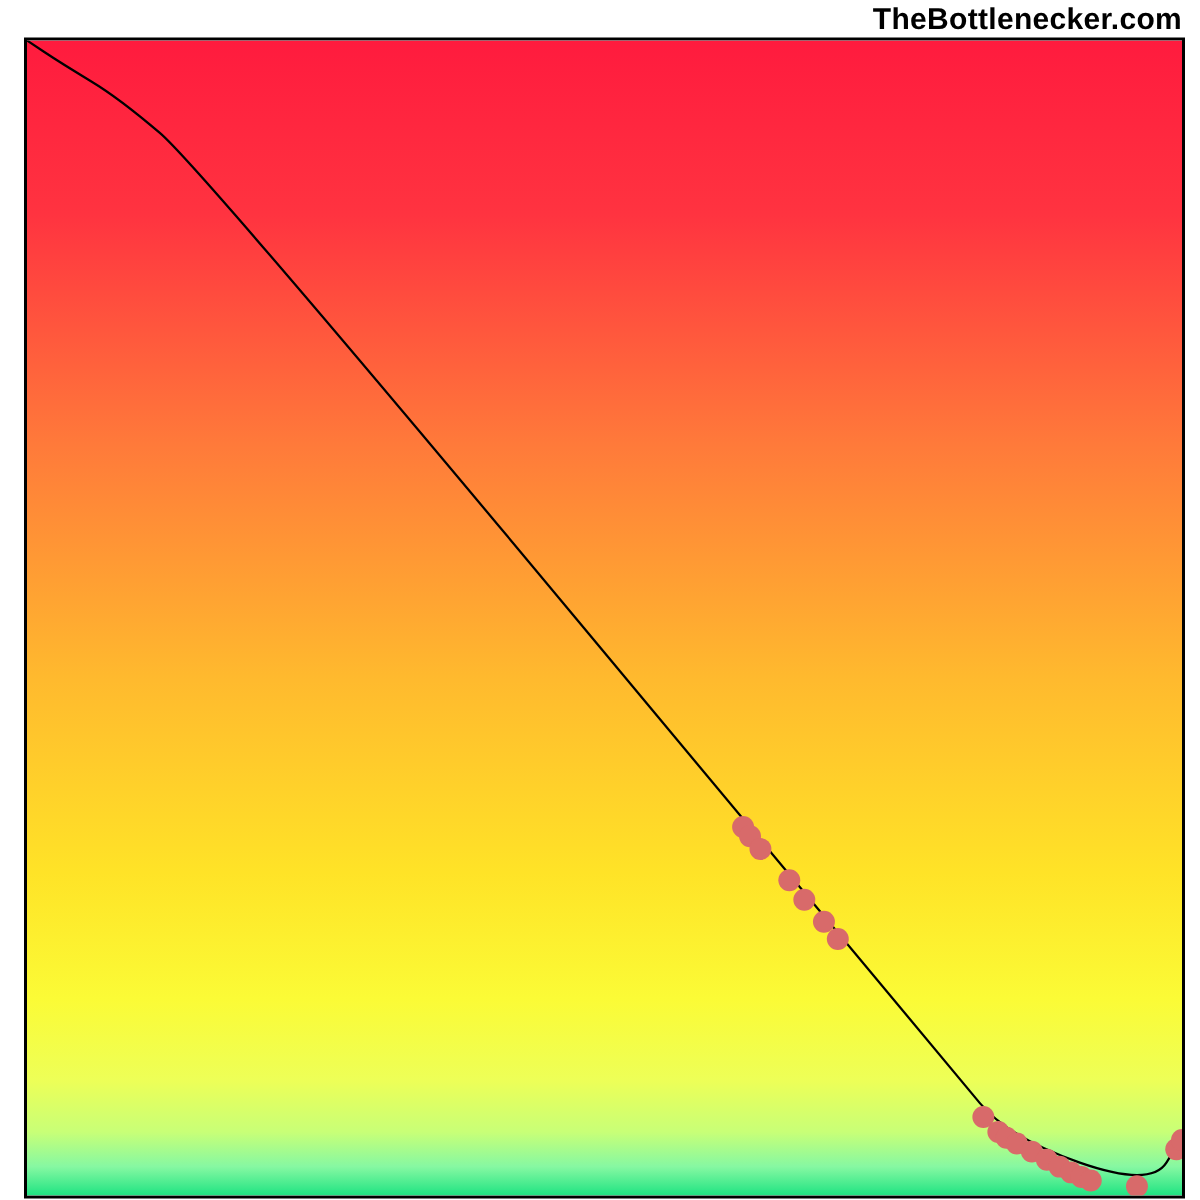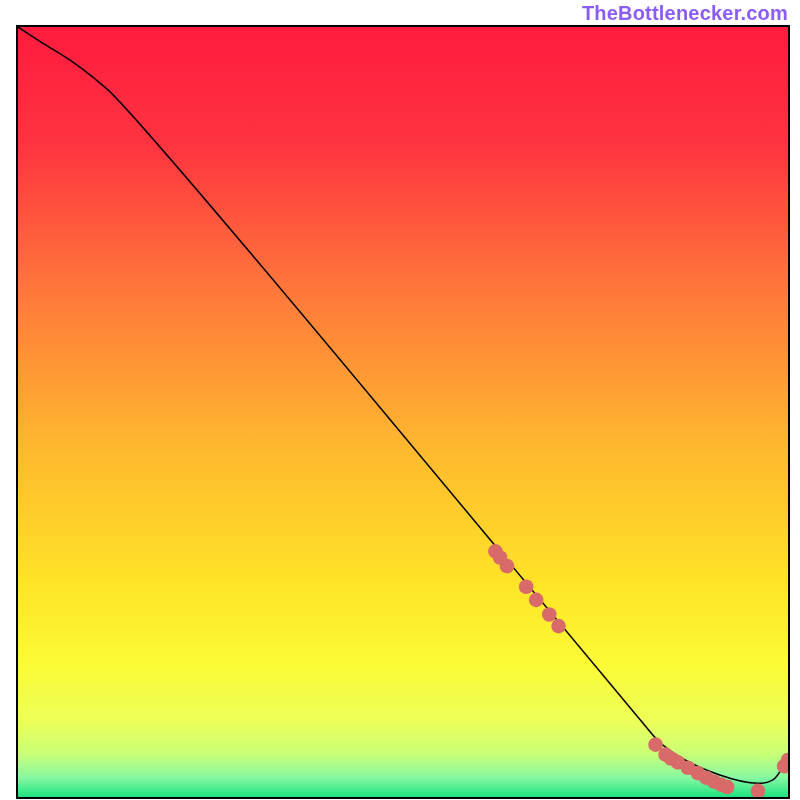--- a/index.html
+++ b/index.html
@@ -14,21 +14,21 @@
     position: relative;
     width: 800px;
     height: 800px;
   }
   .watermark {
     position: absolute;
     top: 2px;
     right: 12px;
     font-size: 20px;
     font-weight: 600;
-    color: #8b5cf6;
+    color: #000000;
     letter-spacing: 0.2px;
   }
   .plot-wrap {
     position: absolute;
     left: 16px;
     top: 25px;
     width: 770px;
     height: 770px;
     border: 2px solid #000;
     background: #fff;

